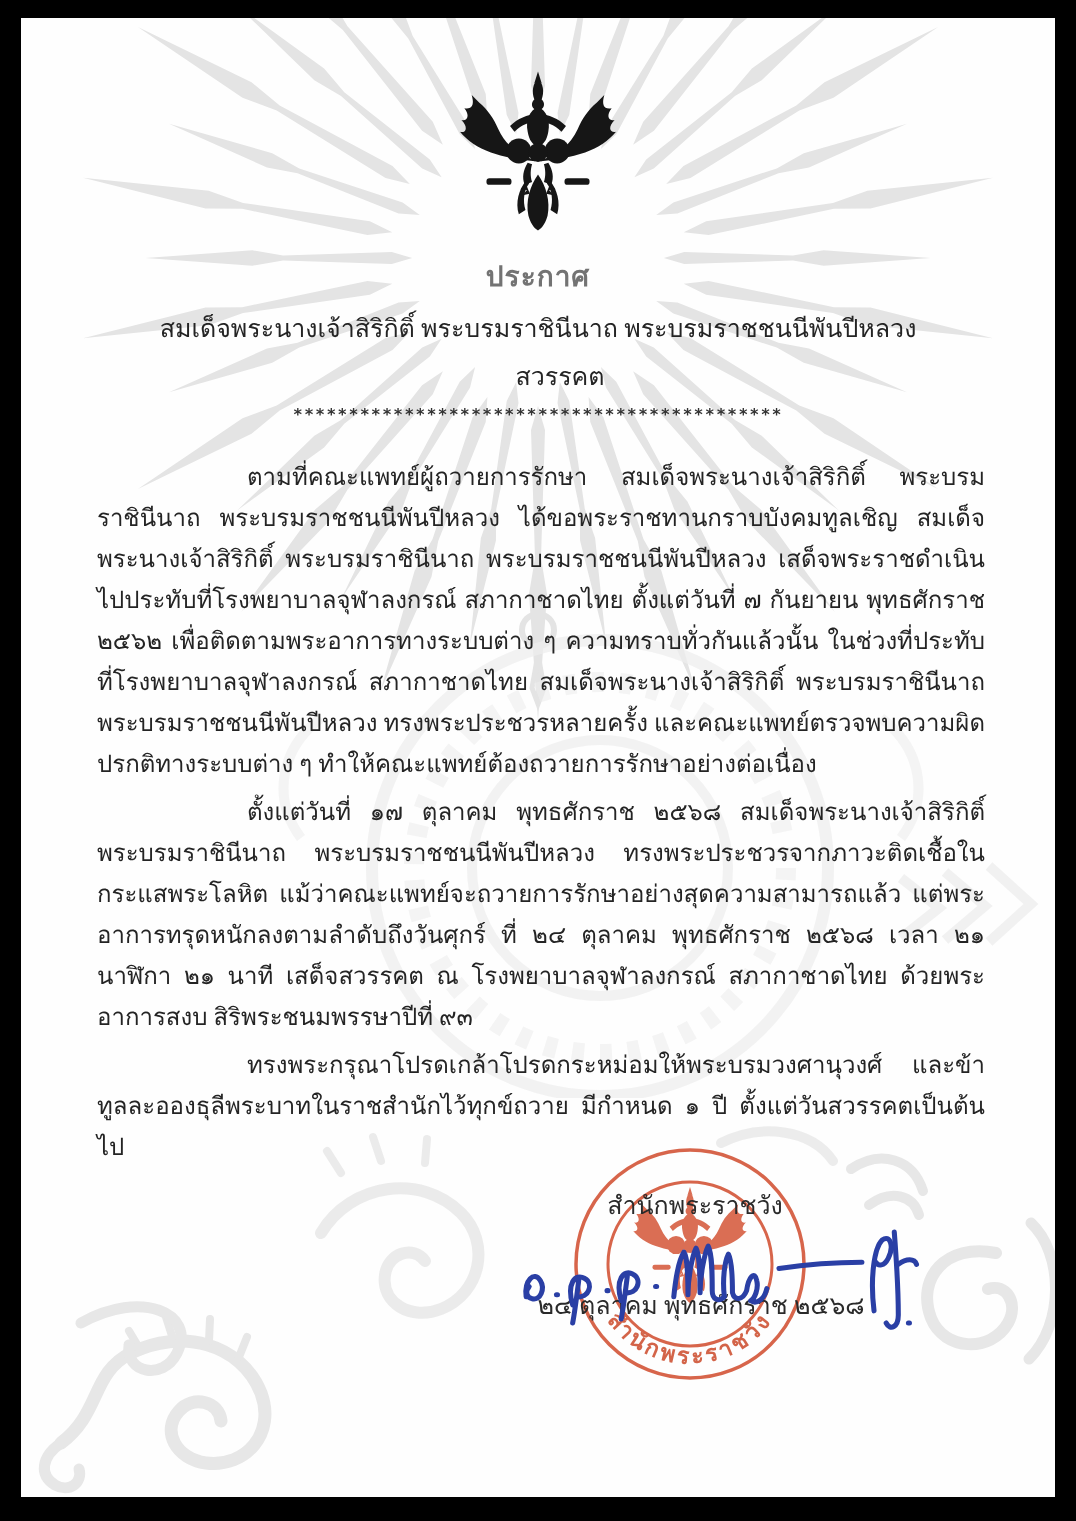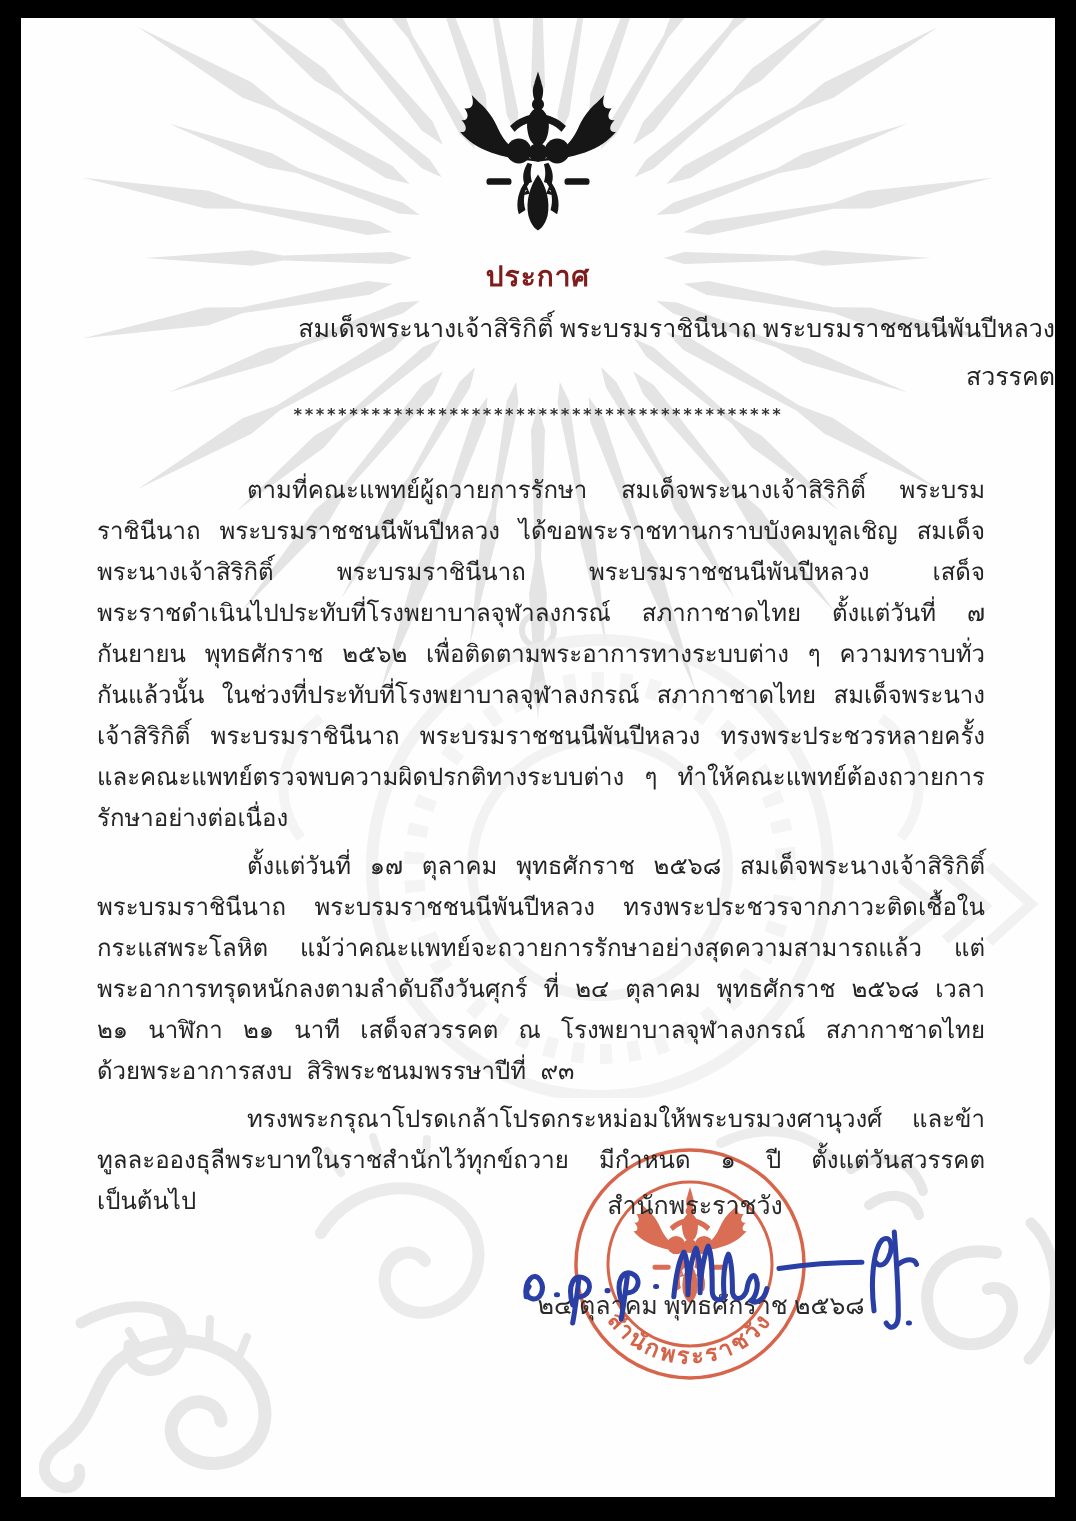--- a/index.html
+++ b/index.html
@@ -30,49 +30,48 @@
     width: 166px; height: 162px;
     color: #161616;
     text-align: center;
   }
   .doc-title {
     position: relative; z-index: 2;
     margin-top: 28px;
     text-align: center;
     font-size: 28px; font-weight: bold;
     line-height: 34px; letter-spacing: 1px;
-    color: #7f1d1d;
+    color: #737373;
   }
   .subject {
     position: relative; z-index: 2;
     margin-top: 18px;
-    text-align: right;
+    text-align: center;
     font-size: 25px; line-height: 34px;
     color: #242424;
   }
   .subject2 { margin-top: 14px; padding-left: 44px; }
   .divider {
     position: relative; z-index: 2;
     margin-top: 9px;
     text-align: center;
     font-size: 16px; font-weight: bold;
     letter-spacing: 1.5px; line-height: 24px;
     color: #333;
     font-family: "DejaVu Sans Mono", monospace;
   }
   
   .body-text {
     position: relative; z-index: 2;
-    margin-top: 44px;
+    margin-top: 30px;
     padding: 0 70px 0 76px;
     font-size: 24px;
     line-height: 41px;
     text-align: justify;
     color: #242424;
-    font-family: Liberation Mono, monospace;
   }
   .body-text p { text-indent: 150px; }
   .body-text p + p { margin-top: 7px; }
   
   .seal {
     position: absolute; z-index: 1;
     left: 549px; top: 1126px;
     width: 240px; height: 240px;
     opacity: 0.92;
   }

